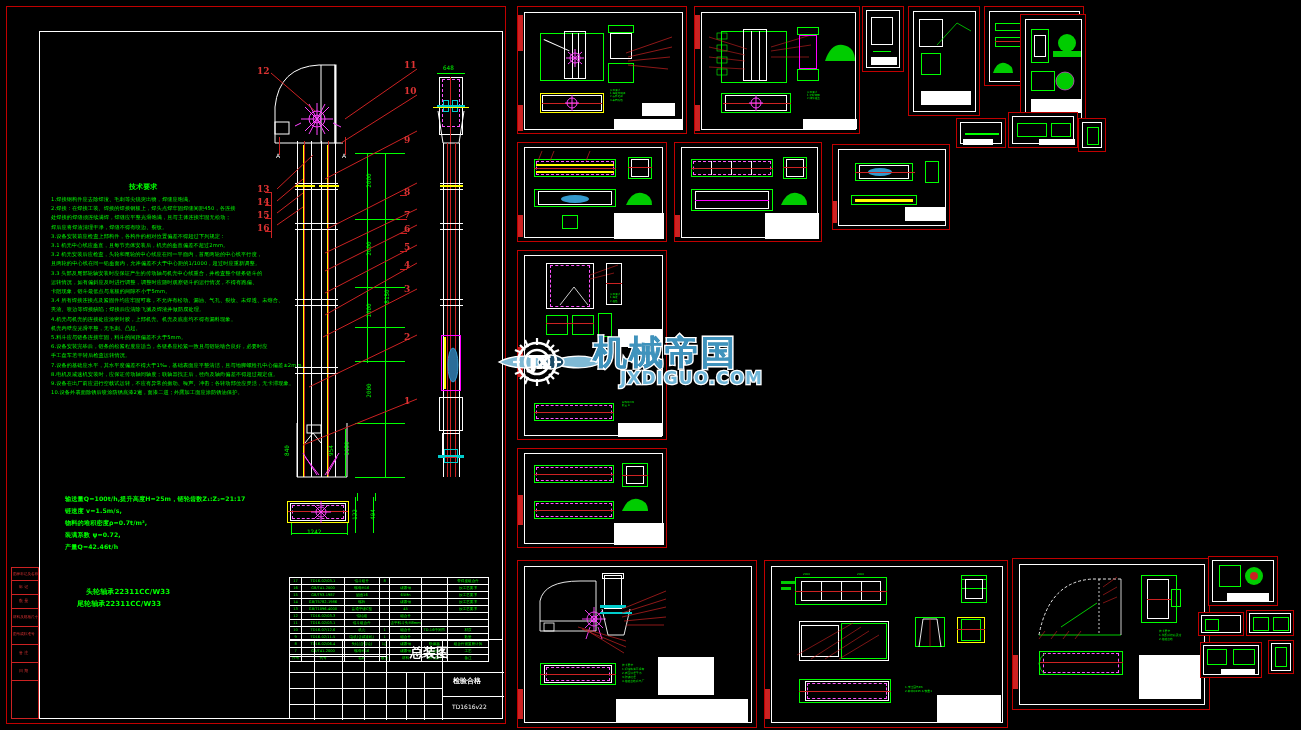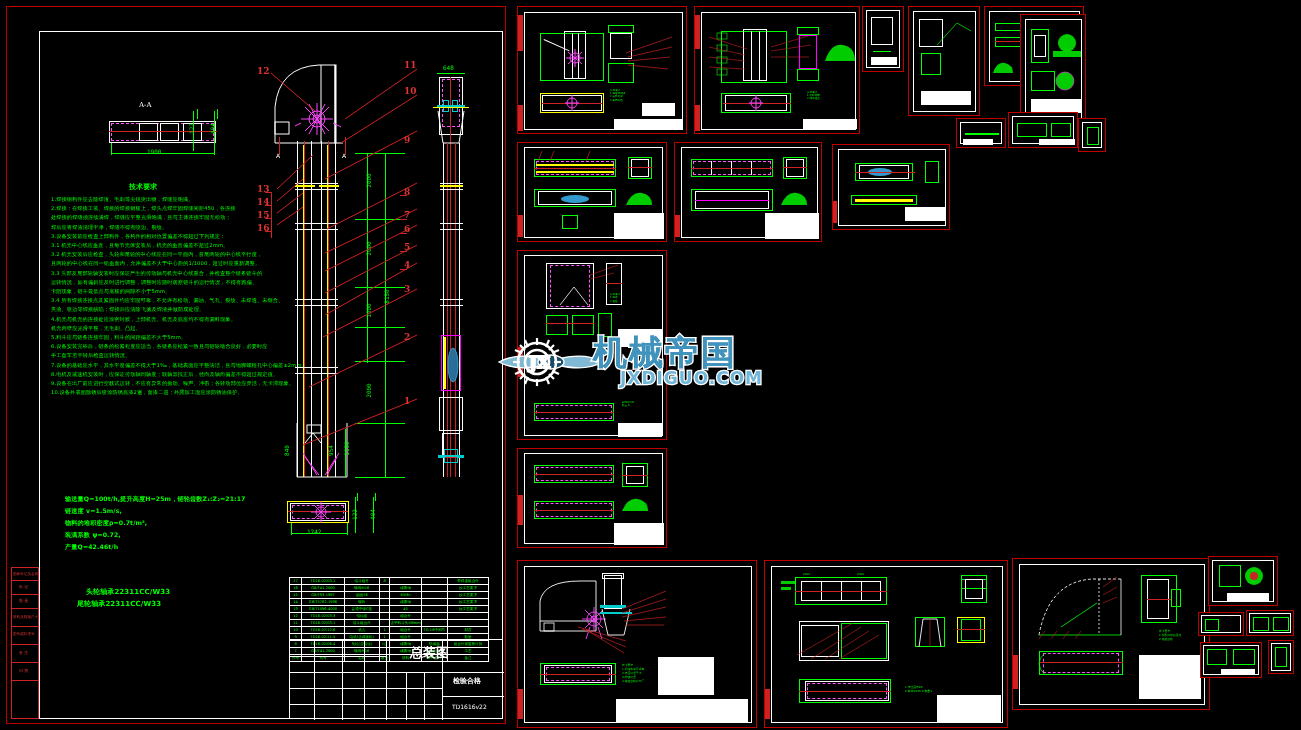--- a/index.html
+++ b/index.html
@@ -78,41 +78,20 @@
       <div class="txtR" style="left:1px;top:46px;font-size:3.6px;">材料及规格尺寸</div>
       <div style="position:absolute;left:0;top:58px;width:100%;height:1px;background:#cc2222;"></div>
       <div class="txtR" style="left:1px;top:63px;font-size:3.6px;">图号或标准号</div>
       <div style="position:absolute;left:0;top:76px;width:100%;height:1px;background:#cc2222;"></div>
       <div class="txtR" style="left:7px;top:82px;font-size:4px;">备  注</div>
       <div style="position:absolute;left:0;top:94px;width:100%;height:1px;background:#cc2222;"></div>
       <div class="txtR" style="left:7px;top:100px;font-size:4px;">日  期</div>
       <div style="position:absolute;left:0;top:112px;width:100%;height:1px;background:#cc2222;"></div>
     </div>
 
-    <div class="abs" style="left:90px;top:96px;width:130px;height:62px;">
-      <div class="txtW" style="left:42px;top:-1px;font-size:7px;color:#fff;font-family:'DejaVu Serif',serif;">A-A</div>
-      <div class="boxW" style="left:12px;top:18px;width:107px;height:22px;"></div>
-      <div class="boxM dashM" style="left:14px;top:20px;width:103px;height:18px;"></div>
-      <div class="boxW" style="left:42px;top:20px;width:19px;height:18px;"></div>
-      <div class="boxW" style="left:63px;top:20px;width:19px;height:18px;"></div>
-      <div class="boxW" style="left:86px;top:20px;width:19px;height:18px;"></div>
-      <div class="lnR" style="left:12px;top:28px;width:108px;height:1px;"></div>
-
-      <div class="ln" style="left:14px;top:50px;width:104px;height:1px;"></div>
-      <div class="ln" style="left:14px;top:40px;width:1px;height:12px;"></div>
-      <div class="ln" style="left:117px;top:40px;width:1px;height:12px;"></div>
-      <div class="dimG" style="left:50px;top:45px;">1900</div>
-
-      <div class="ln" style="left:100px;top:6px;width:1px;height:10px;"></div>
-      <div class="ln" style="left:120px;top:6px;width:1px;height:10px;"></div>
-      <div class="ln" style="left:96px;top:8px;width:1px;height:40px;"></div>
-      <div class="ln" style="left:117px;top:8px;width:1px;height:40px;"></div>
-      <div class="dimG" style="left:89px;top:22px;transform:rotate(-90deg);">122</div>
-      <div class="dimG" style="left:110px;top:22px;transform:rotate(-90deg);">404</div>
-    </div>
 
     <div class="abs" style="left:44px;top:176px;width:215px;height:225px;">
       <div class="noteG" style="left:78px;top:0;font-size:7px;font-weight:bold;">技术要求</div>
       <div id="notesList" style="position:absolute;left:0;top:12px;">
           <div class="noteG" style="position: relative; left: 0px;">1.焊接钢构件应去除焊渣、毛刺等尖锐突出物，焊缝应饱满。</div>
           <div class="noteG" style="position: relative; left: 0px;">2.焊接：在焊接工装、焊接的焊接钢板上，焊头点焊牢固焊缝间距450，各连接</div>
           <div class="noteG" style="position: relative; left: 0px;">   处焊接的焊缝须连续满焊，焊缝应平整光滑饱满，且与主体连接牢固无松动；</div>
           <div class="noteG" style="position: relative; left: 0px;">   焊后应将焊渣清理干净，焊缝不得有咬边、裂纹。</div>
           <div class="noteG" style="position: relative; left: 0px;">3.设备安装前应检查上部构件，各构件的相对位置偏差不得超过下列规定：</div>
           <div class="noteG" style="position: relative; left: 0px;">  3.1 机壳中心线应垂直，且每节壳体安装后，机壳的垂直偏差不超过2mm。</div>

